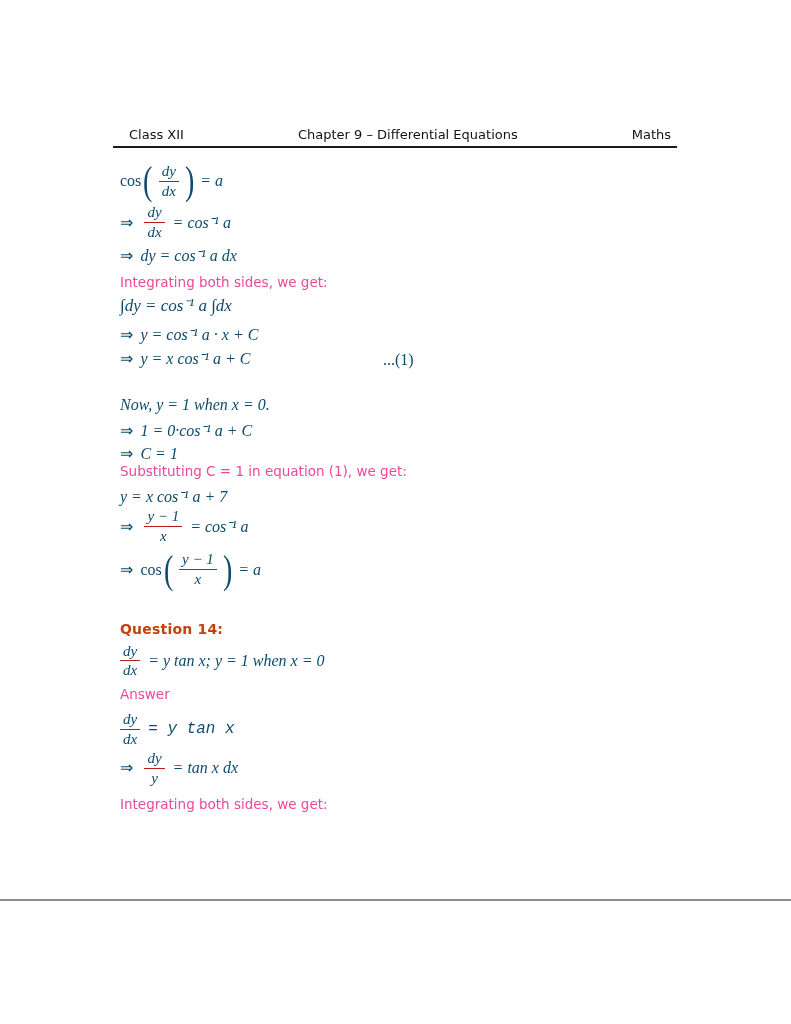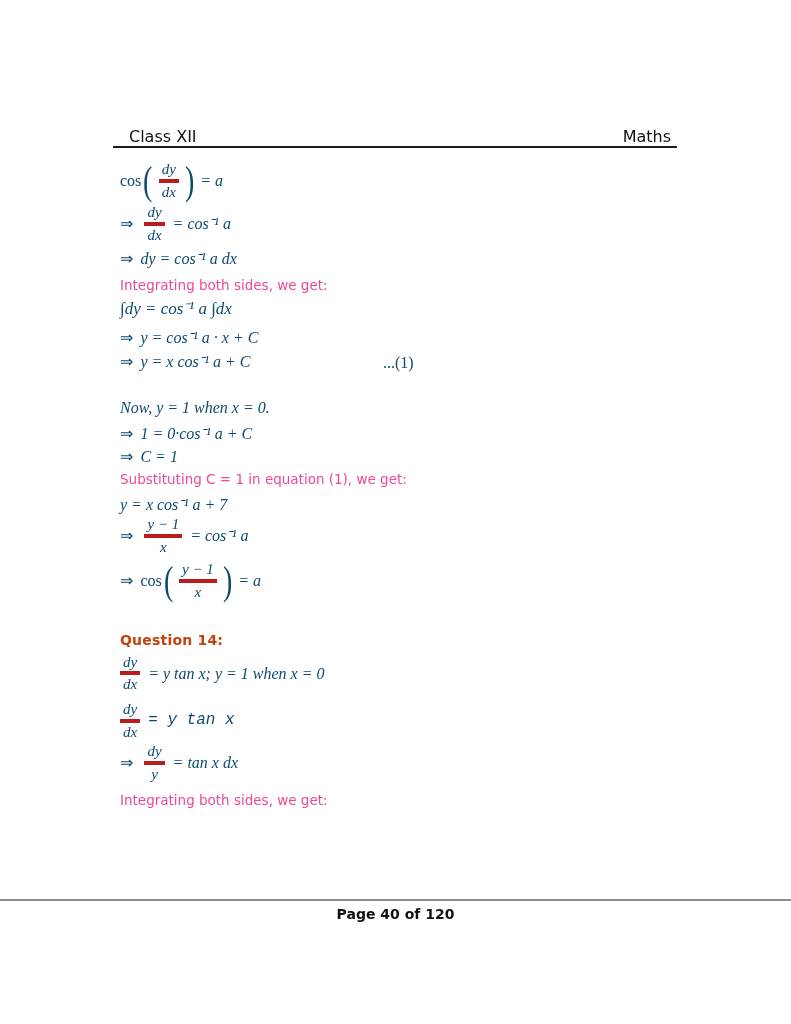--- a/index.html
+++ b/index.html
@@ -5,21 +5,21 @@
   html, body { margin:0; padding:0; background:#ffffff; }
   .page {
     position:relative; width:791px; height:1024px; background:#ffffff;
     font-family:"DejaVu Sans", sans-serif; color:#141414; overflow:hidden;
   }
 
   
   .header-row {
     position:absolute; top:127px; left:113px; width:564px;
     display:flex; justify-content:space-between; align-items:baseline;
-    font-size:16px; color:#121212;
+    font-size:13px; color:#121212;
   }
   .header-row .h-left { padding-left:16px; }
   .header-row .h-right { padding-right:6px; }
   .header-rule { position:absolute; top:146px; left:113px; width:564px; height:2px; background:#1c1c1c; }
 
   
   .content { position:absolute; top:155px; left:120px; right:95px; }
 
   
   .t { font-size:13.5px; color:#ec4899; line-height:1.25; }
@@ -30,21 +30,21 @@
     font-size:16px; color:#0c4a6e; display:flex; align-items:center;
     position:relative; line-height:1.2;
   }
   .m .tok { white-space:pre; }
   .imp { font-style:normal; margin-right:7px; white-space:pre; }
 
   .frac {
     display:inline-flex; flex-direction:column; align-items:center;
     margin:0 4px; font-size:15px; line-height:1.12; text-align:center;
   }
-  .frac .num { display:block; padding:0 3px 1px; border-bottom:4px solid #b91c1c; }
+  .frac .num { display:block; padding:0 3px 1px; border-bottom:1px solid #b91c1c; }
   .frac .den { display:block; padding-top:1px; }
 
   .bigparen {
     font-style:normal; font-weight:200; font-family:"Liberation Serif", serif;
     font-size:40px; line-height:46px; transform:scaleX(0.7); white-space:pre;
   }
 
   .eq-tag { position:absolute; left:263px; top:1px; font-style:normal; white-space:pre; }
 
   .q-heading { font-size:14px; font-weight:bold; color:#c2410c; letter-spacing:0.2px; }
@@ -56,20 +56,21 @@
     font-size:14px; font-weight:bold; color:#111111;
   }
 </style>
 </head>
 <body>
 
 <div class="page">
 
   <div class="header-row">
     <span class="h-left">Class XII</span>
+    <span class="h-center">Chapter 9 – Differential Equations</span>
     <span class="h-right">Maths</span>
   </div>
   <div class="header-rule"></div>
 
   <div class="content">
 
     <div class="m" style="margin-top:3px;">
       <span class="tok" style="font-style:normal;">cos</span>
       <span class="bigparen">(</span>
       <span class="frac">
@@ -118,21 +119,21 @@
     <div class="m" style="margin-top:6px;">
       <span class="imp">⇒</span>
       <span class="tok">1 = 0·cos⁻¹ a + C</span>
     </div>
 
     <div class="m" style="margin-top:4px;">
       <span class="imp">⇒</span>
       <span class="tok">C = 1</span>
     </div>
 
-    <div class="t" style="margin-top:5px;">Substituting C = 1 in equation (1), we get:</div>
+    <div class="t" style="">Substituting C = 1 in equation (1), we get:</div>
 
     <div class="m" style="margin-top:7px;">
       <span class="tok">y = x cos⁻¹ a + 7</span>
     </div>
 
     <div class="m" style="margin-top:2px;">
       <span class="imp">⇒</span>
       <span class="frac">
         <span class="num">y − 1</span>
         <span class="den">x</span>
@@ -155,20 +156,21 @@
     <div class="q-heading" style="margin-top:28px;">Question 14:</div>
 
     <div class="m" style="margin-top:6px;">
       <span class="frac" style="margin-left:0;">
         <span class="num">dy</span>
         <span class="den">dx</span>
       </span>
       <span class="tok" style="margin-left:4px;">= y tan x; y = 1 when x = 0</span>
     </div>
 
+    <div class="t" style="margin-top:7px;">Answer</div>
 
     <div class="m" style="margin-top:8px;">
       <span class="frac" style="margin-left:0;">
         <span class="num">dy</span>
         <span class="den">dx</span>
       </span>
       <span class="tok" style="margin-left:4px;font-family:Liberation Mono, monospace;">= y tan x</span>
     </div>
 
     <div class="m" style="margin-top:2px;">
@@ -178,15 +180,14 @@
         <span class="den">y</span>
       </span>
       <span class="tok" style="margin-left:4px;">= tan x dx</span>
     </div>
 
     <div class="t" style="margin-top:10px;">Integrating both sides, we get:</div>
 
   </div>
 
   <div class="footer-rule"></div>
-  <div class="page-num">Page 40 of 120</div>
 
 </div>
 
 </body></html>

